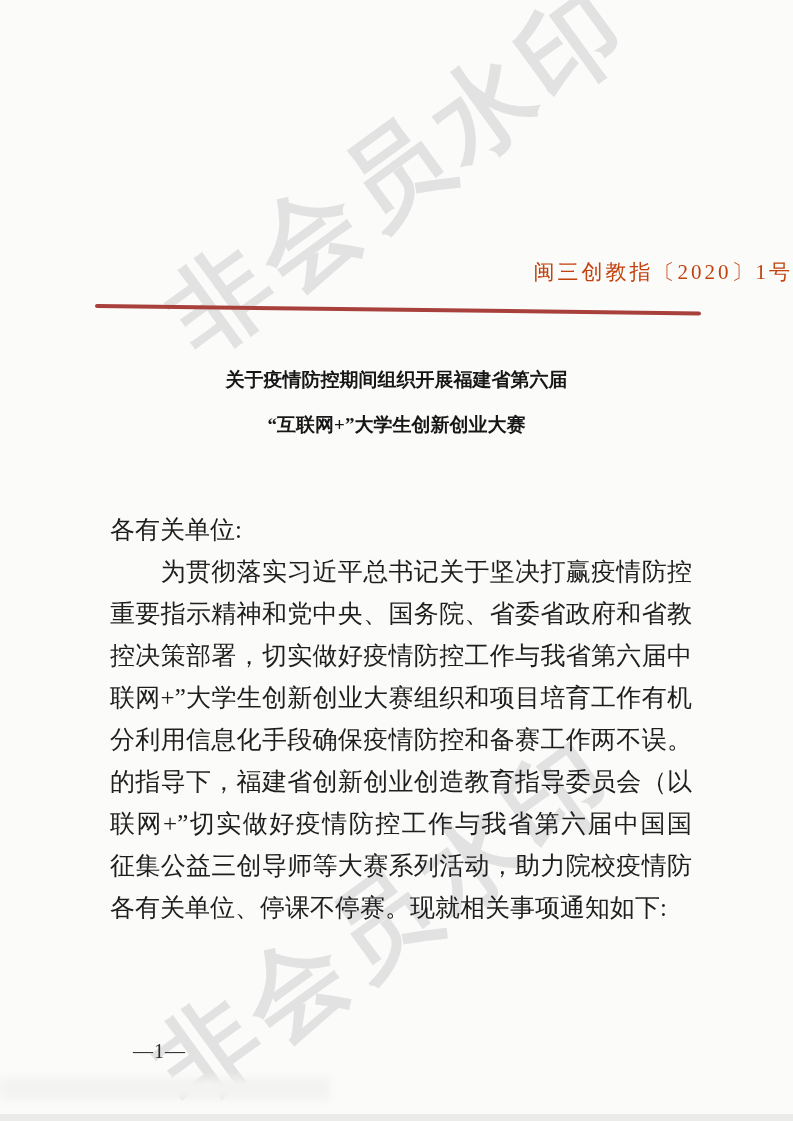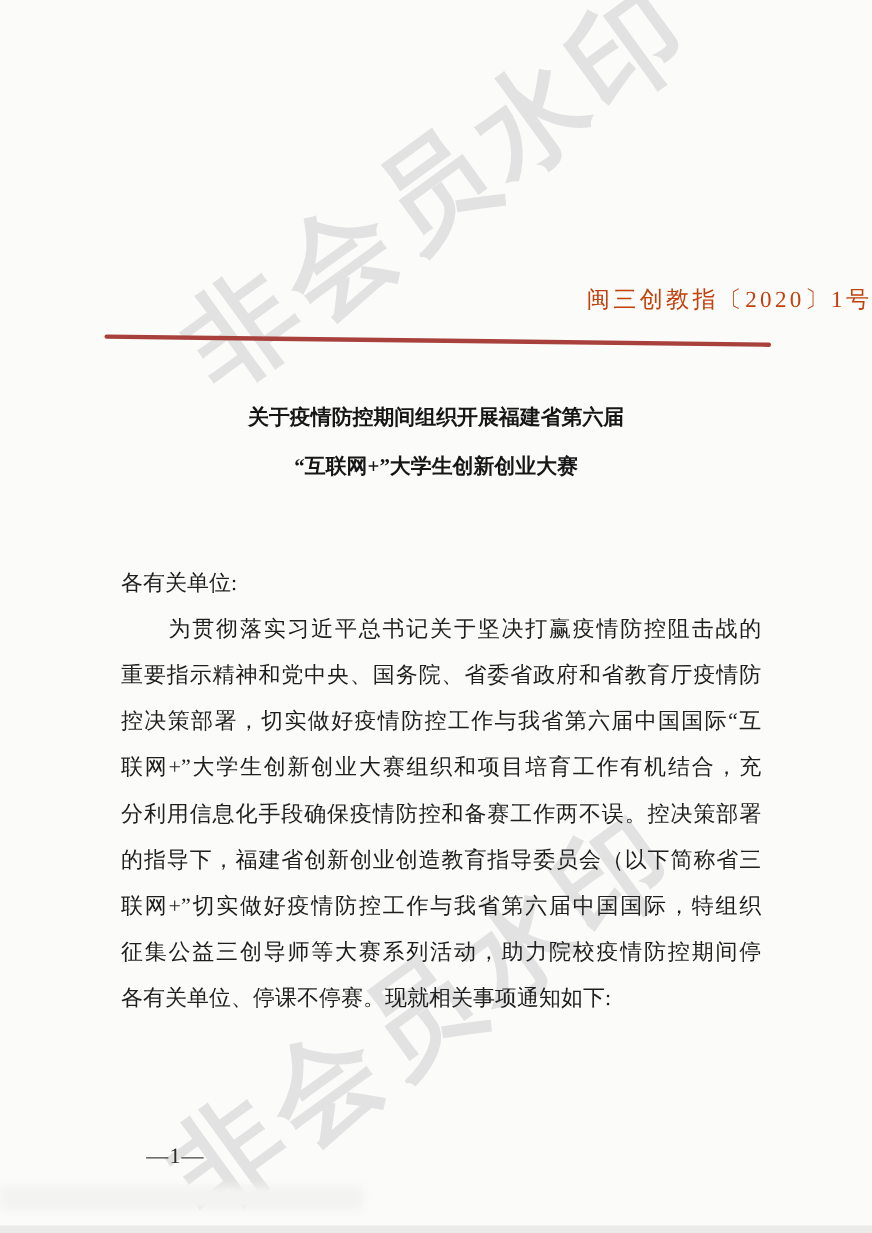--- a/index.html
+++ b/index.html
@@ -88,21 +88,21 @@
     color: #161616;
   }
 
   
   .body-text {
     position: absolute;
     z-index: 1;
     left: 110px;
     top: 509px;
     width: 582px;
-    font-size: 20px;
+    font-size: 25px;
     line-height: 42px;
     color: #1e1e1e;
   }
   .ln { height: 42px; overflow: hidden; }
   .ln.fill { text-align: justify; text-align-last: justify; }
   .ln.start, .ln.end { text-align: left; text-align-last: left; }
 
   .page-number {
     position: absolute;
     z-index: 1;

